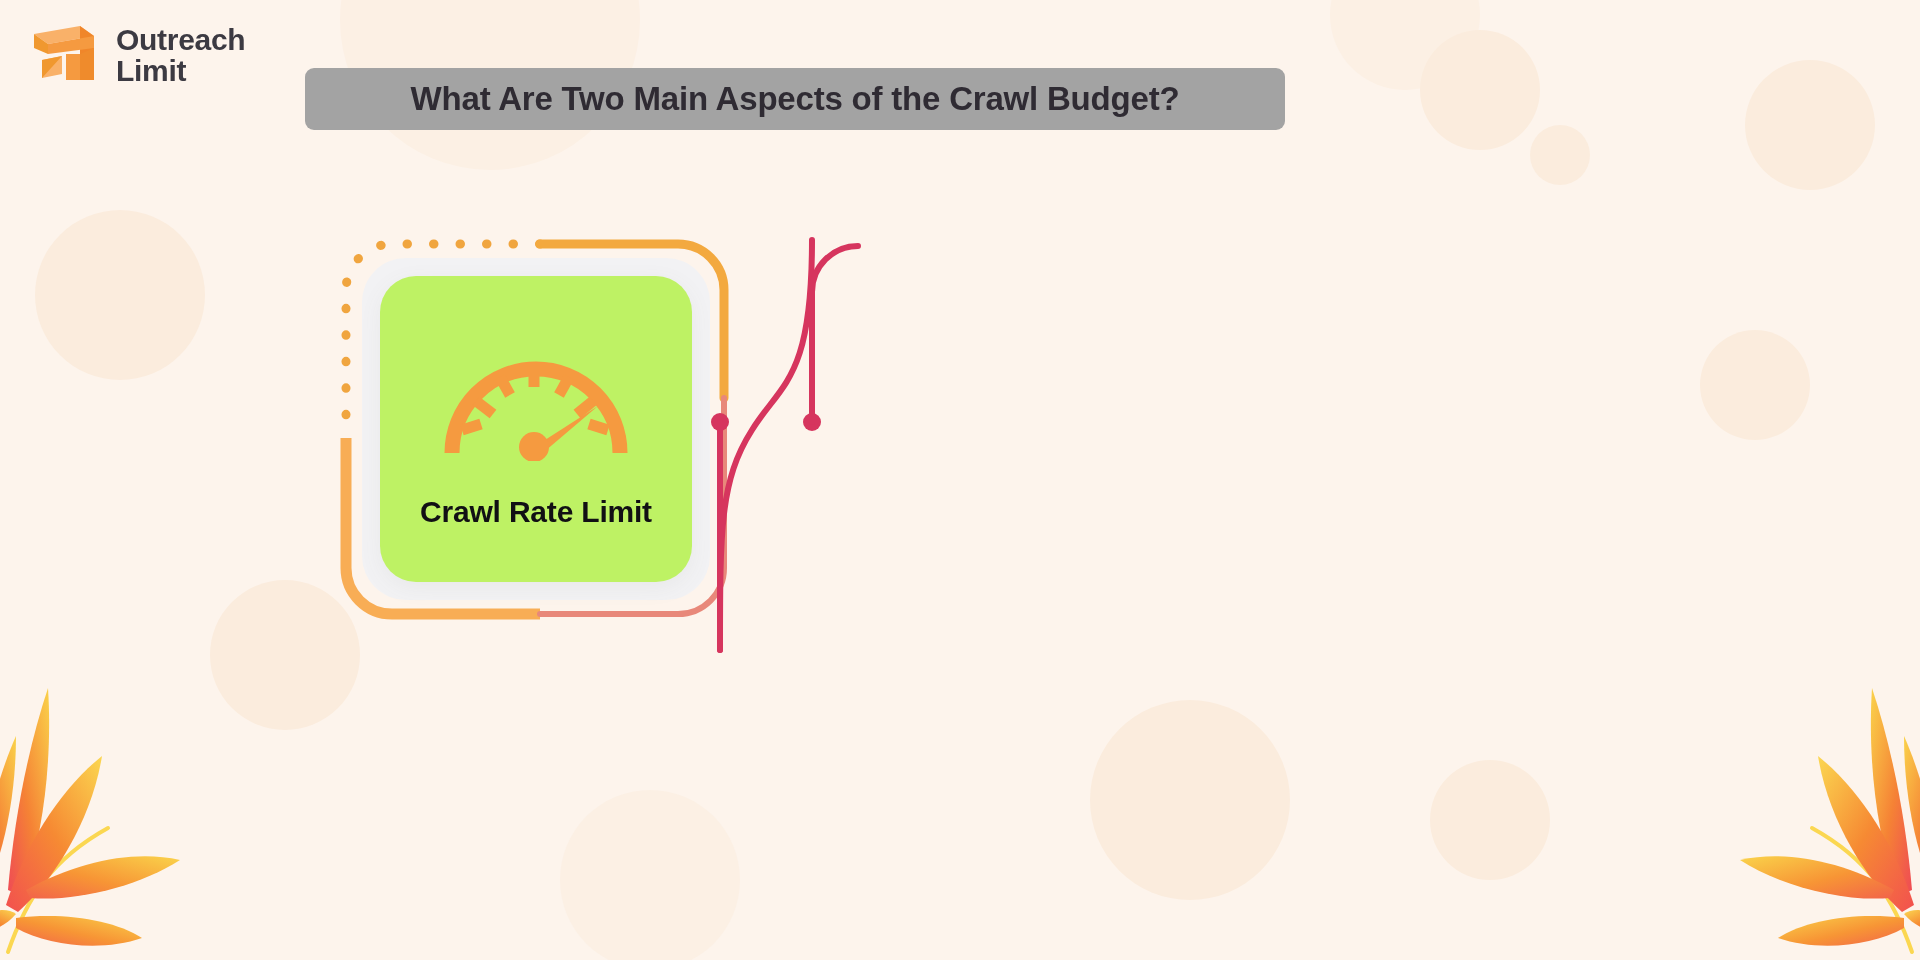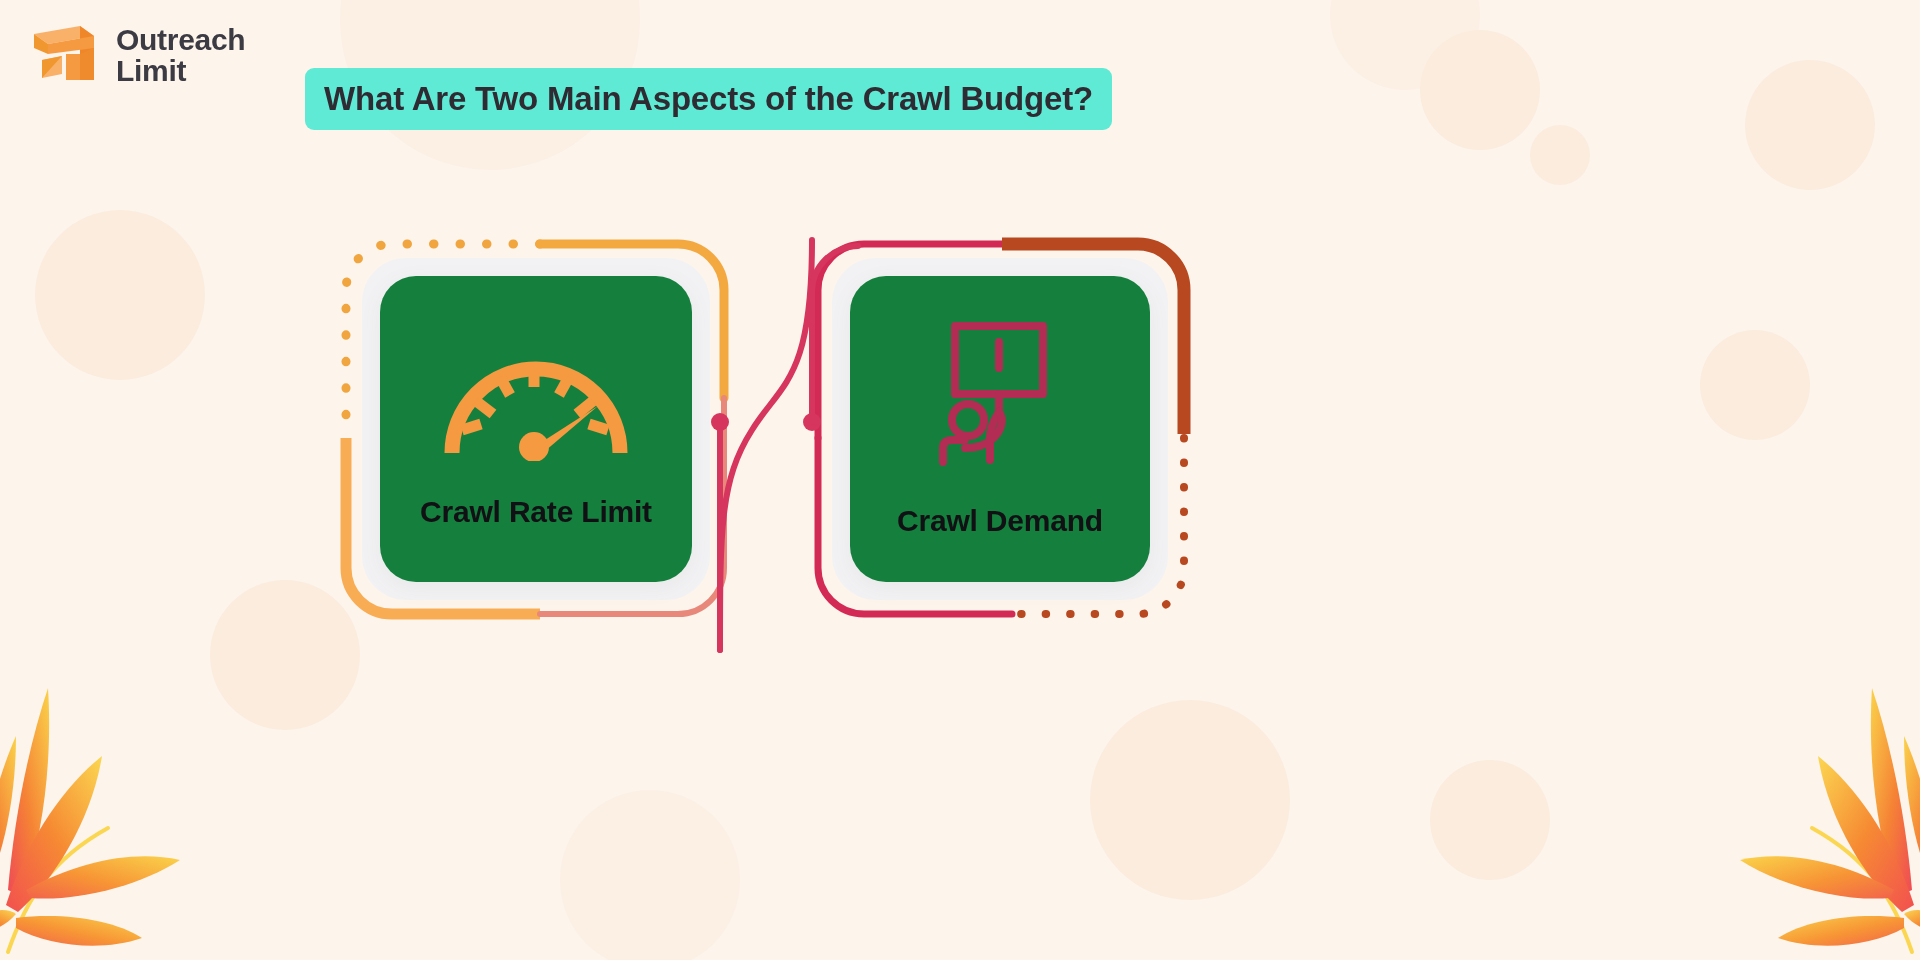--- a/index.html
+++ b/index.html
@@ -36,22 +36,22 @@
     font-size: 30px; font-weight: bold;
     color: #3c3a42; line-height: 1.05;
     letter-spacing: -0.3px;
   }
   #logo-text div { display: block; }
 
   
   #title-banner {
     position: absolute;
     left: 305px; top: 68px;
-    width: 807px; height: 62px;
-    background: #5eead4;
+    width: 980px; height: 62px;
+    background: #a3a3a3;
     border-radius: 9px;
     display: flex; align-items: center; justify-content: center;
   }
   #title-text {
     font-size: 33px;
     font-weight: bold;
     color: #2f2b33;
     letter-spacing: -0.2px;
     white-space: nowrap;
   }
@@ -74,21 +74,21 @@
     border-radius: 44px;
     background: #f2f2f4;
   }
   #card-left-wrap .card-ghost  { left: 22px; top: 20px; right: 20px; bottom: 20px; }
   #card-right-wrap .card-ghost { left: 20px; top: 20px; right: 22px; bottom: 20px; }
 
   
   .card-inner {
     position: absolute;
     border-radius: 36px;
-    background: #15803d;
+    background: #bef264;
     display: flex;
     flex-direction: column;
     align-items: center;
     justify-content: center;
     box-shadow: 0 6px 22px rgba(120,110,100,0.07);
   }
   #card-left-wrap .card-inner  { left: 40px; top: 38px; right: 38px; bottom: 38px; }
   #card-right-wrap .card-inner { left: 38px; top: 38px; right: 40px; bottom: 38px; }
 
   .card-icon { margin-bottom: 34px; }
@@ -183,53 +183,20 @@
           <line x1="170" y1="101" x2="151" y2="95"></line>
         </g>
 
         <path d="M96 118 L160 77 L100 128 Z" fill="#f59a40"></path>
         <circle cx="96" cy="118" r="15" fill="#f59a40"></circle>
       </svg>
       <span class="card-label">Crawl Rate Limit</span>
     </div>
   </div>
 
-  <div class="card-wrap" id="card-right-wrap">
-    <svg class="card-border-svg" viewBox="0 0 378 382">
-
-      <path d="M6 200 L6 52 A46 46 0 0 1 52 6 L190 6" fill="none" stroke="#d32a55" stroke-width="7" stroke-linecap="round"></path>
-
-      <path d="M190 6 L326 6 A46 46 0 0 1 372 52 L372 196" fill="none" stroke="#b8481f" stroke-width="13" stroke-linecap="butt"></path>
-
-      <path d="M372 200 L372 330 A46 46 0 0 1 326 376 L200 376" fill="none" stroke="#b8481f" stroke-width="8" stroke-linecap="round" stroke-dasharray="0.5 24"></path>
-
-      <path d="M200 376 L52 376 A46 46 0 0 1 6 330 L6 200" fill="none" stroke="#d32a55" stroke-width="7" stroke-linecap="round"></path>
-    </svg>
-    <div class="card-ghost"></div>
-    <div class="card-inner">
-      <svg class="card-icon" width="130" height="150" viewBox="0 0 130 150">
-        <g fill="none" stroke="#b32c53" stroke-width="8" stroke-linecap="round" stroke-linejoin="round">
-
-          <rect x="20" y="6" width="88" height="68"></rect>
-
-          <line x1="64" y1="22" x2="64" y2="48"></line>
-
-          <line x1="64" y1="74" x2="64" y2="96"></line>
-
-          <circle cx="33" cy="100" r="16"></circle>
-
-          <path d="M55 140 L55 118 C55 104 62 96 64 92"></path>
-          <path d="M64 92 C70 100 66 112 56 120 C48 127 38 128 30 128"></path>
-
-          <path d="M8 142 L8 128 C8 122 12 120 18 120 L30 120"></path>
-        </g>
-      </svg>
-      <span class="card-label">Crawl Demand</span>
-    </div>
-  </div>
 
   <svg id="connector" viewBox="0 0 180 420">
     <path d="M30 420 C30 300 30 250 62 200 C92 152 122 150 122 10" fill="none" stroke="#d6355e" stroke-width="6" stroke-linecap="round"></path>
     <circle cx="30" cy="192" r="9" fill="#d6355e"></circle>
     <line x1="30" y1="192" x2="30" y2="420" stroke="#d6355e" stroke-width="6" stroke-linecap="round"></line>
     <circle cx="122" cy="192" r="9" fill="#d6355e"></circle>
     <path d="M122 192 L122 62 A46 46 0 0 1 168 16" fill="none" stroke="#d6355e" stroke-width="6" stroke-linecap="round"></path>
   </svg>
 
   <svg class="leaves" id="leaves-left" viewBox="0 0 230 400">

